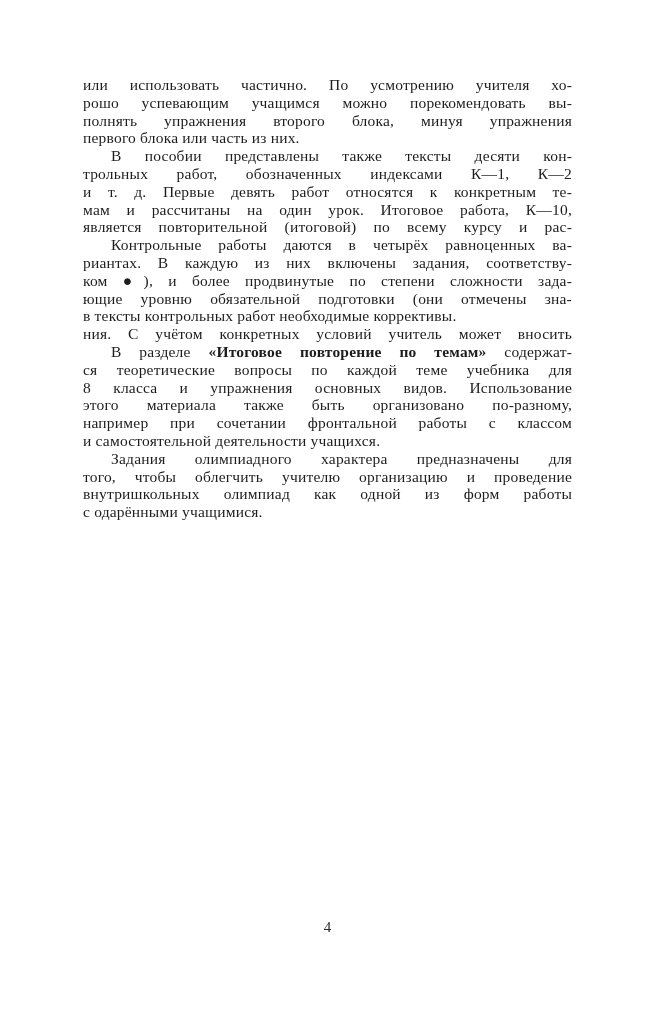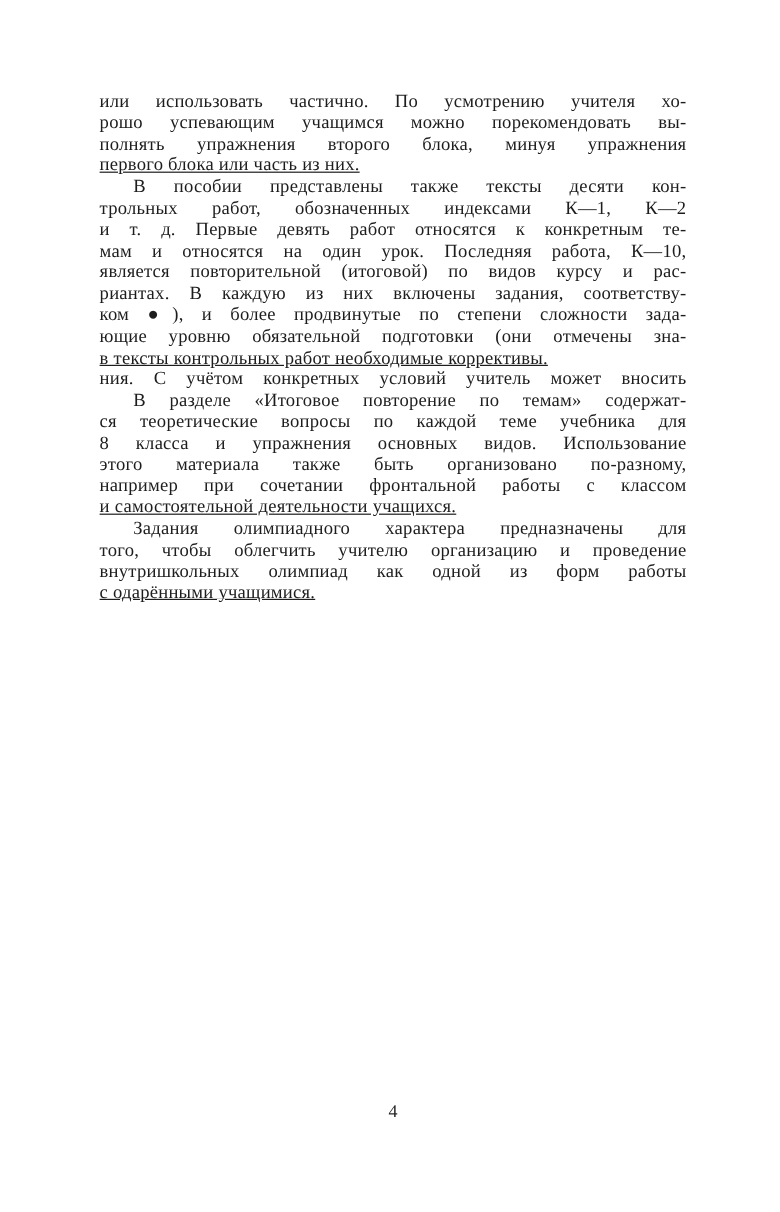--- a/index.html
+++ b/index.html
@@ -29,27 +29,26 @@
     margin: 0;
     padding: 0;
   }
   .line {
     text-align: justify;
     text-align-last: justify;
     white-space: normal;
   }
   .line.last {
     text-align-last: left;
-    text-decoration: underline;
   }
   .line.indent {
     text-indent: 28px;
   }
   .bold {
-    font-weight: normal;
+    font-weight: bold;
     margin-top: 12px;
   }
   .page-number {
     position: absolute;
     left: 83px;
     top: 919px;
     width: 489px;
     text-align: center;
     font-size: 15px;
     color: #2a2a2a;
@@ -63,24 +62,25 @@
       <div class="paragraph">
         <div class="line"><span>или использовать частично. По усмотрению учителя хо-</span></div>
         <div class="line"><span>рошо успевающим учащимся можно порекомендовать вы-</span></div>
         <div class="line"><span>полнять упражнения второго блока, минуя упражнения</span></div>
         <div class="line last"><span>первого блока или часть из них.</span></div>
       </div>
       <div class="paragraph">
         <div class="line indent"><span>В пособии представлены также тексты десяти кон-</span></div>
         <div class="line"><span>трольных работ, обозначенных индексами К—1, К—2</span></div>
         <div class="line"><span>и т. д. Первые девять работ относятся к конкретным те-</span></div>
-        <div class="line"><span>мам и относятся на один урок. Последняя работа, К—10,</span></div>
-        <div class="line"><span>является повторительной (итоговой) по видов курсу и рас-</span></div>
+        <div class="line"><span>мам и рассчитаны на один урок. Итоговое работа, К—10,</span></div>
+        <div class="line"><span>является повторительной (итоговой) по всему курсу и рас-</span></div>
       </div>
       <div class="paragraph">
+        <div class="line indent"><span>Контрольные работы даются в четырёх равноценных ва-</span></div>
         <div class="line"><span>риантах. В каждую из них включены задания, соответству-</span></div>
         <div class="line"><span>ком ●), и более продвинутые по степени сложности зада-</span></div>
         <div class="line"><span>ющие уровню обязательной подготовки (они отмечены зна-</span></div>
         <div class="line last"><span>в тексты контрольных работ необходимые коррективы.</span></div>
         <div class="line"><span>ния. С учётом конкретных условий учитель может вносить</span></div>
       </div>
       <div class="paragraph">
         <div class="line indent"><span>В разделе </span><span class="bold">«Итоговое повторение по темам»</span><span> содержат-</span></div>
         <div class="line"><span>ся теоретические вопросы по каждой теме учебника для</span></div>
         <div class="line"><span>8 класса и упражнения основных видов. Использование</span></div>

